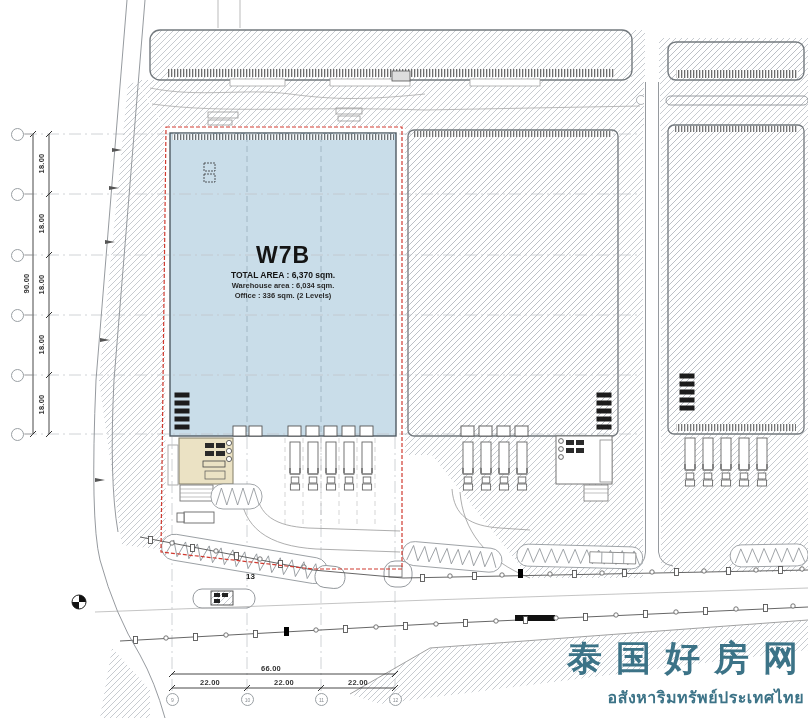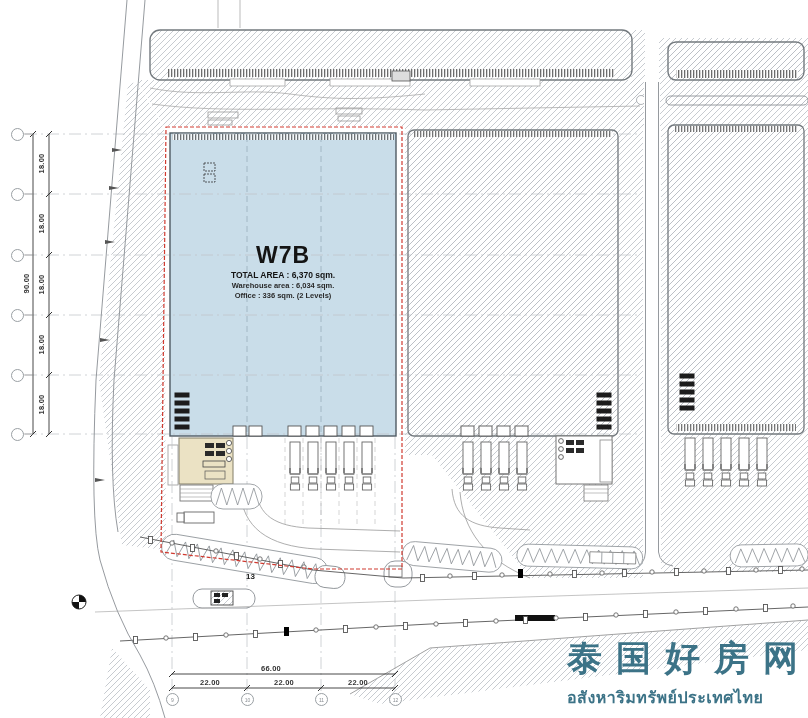--- a/index.html
+++ b/index.html
@@ -8,21 +8,21 @@
   svg{position:absolute;left:0;top:0;}
   .lbl{position:absolute;color:#222;white-space:nowrap;}
   .dim{font-size:7.5px;font-weight:bold;color:#333;letter-spacing:.2px;}
   .rot{transform:rotate(-90deg);transform-origin:center center;}
   .bubble{position:absolute;width:11px;height:11px;border:1px solid #9aa0a4;border-radius:50%;
           background:#fff;font-size:5px;color:#8a8f94;display:flex;align-items:center;justify-content:center;}
   .titleblock{position:absolute;left:170px;top:243px;width:226px;text-align:center;color:#141414;}
   .titleblock .unit{font-size:23px;font-weight:bold;letter-spacing:1px;line-height:24px;}
   .titleblock .l1{font-size:8.5px;font-weight:bold;margin-top:3px;}
   .titleblock .l2,.titleblock .l3{font-size:7.5px;font-weight:600;color:#2a2a2a;margin-top:1px;}
-  .watermark{position:absolute;right:4px;bottom:8px;color:#3c7387;}
+  .watermark{position:absolute;right:4px;bottom:8px;text-align:right;color:#3c7387;}
   .watermark .wm-title{font-size:35px;font-weight:bold;letter-spacing:14px;line-height:38px;
         font-family:"DejaVu Sans",sans-serif;margin-right:-8px;}
   .watermark .wm-sub{font-size:16px;font-weight:600;letter-spacing:.5px;margin-top:8px;
         font-family:"DejaVu Sans",sans-serif;}
   .roadnum{font-size:8px;font-weight:bold;color:#222;}
 </style>
 </head>
 <body>
 
 <div id="stage">

